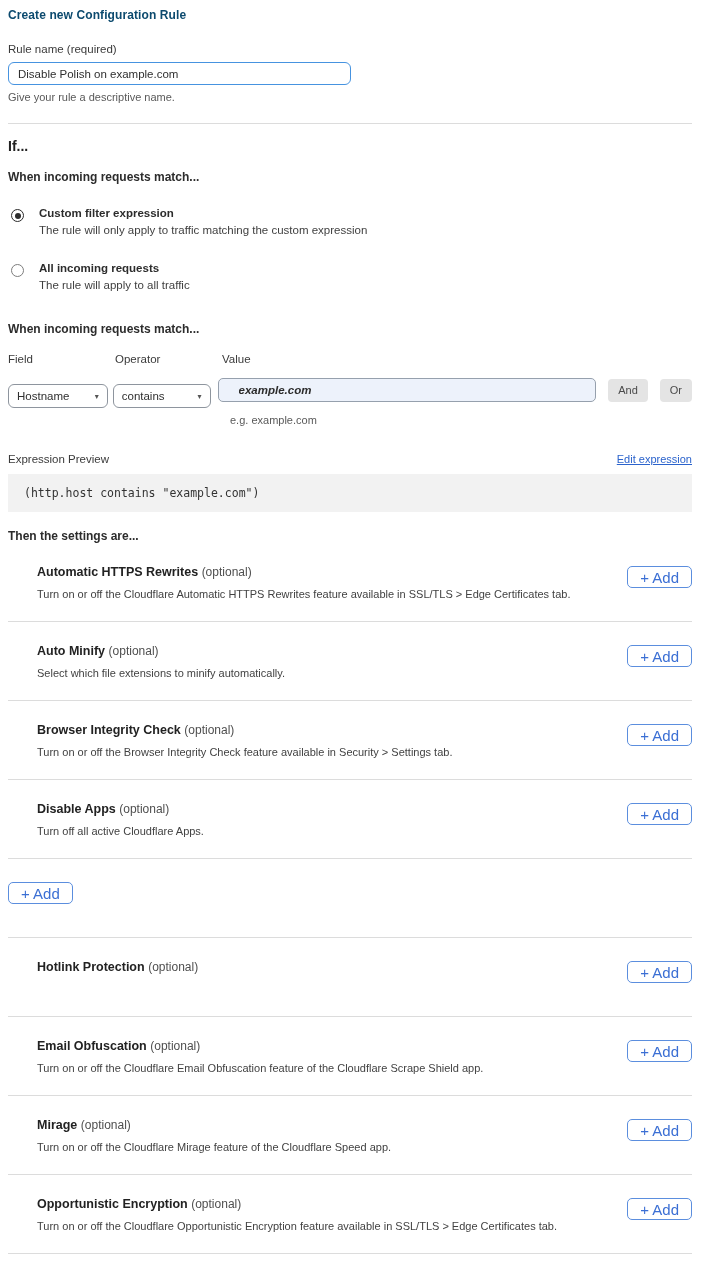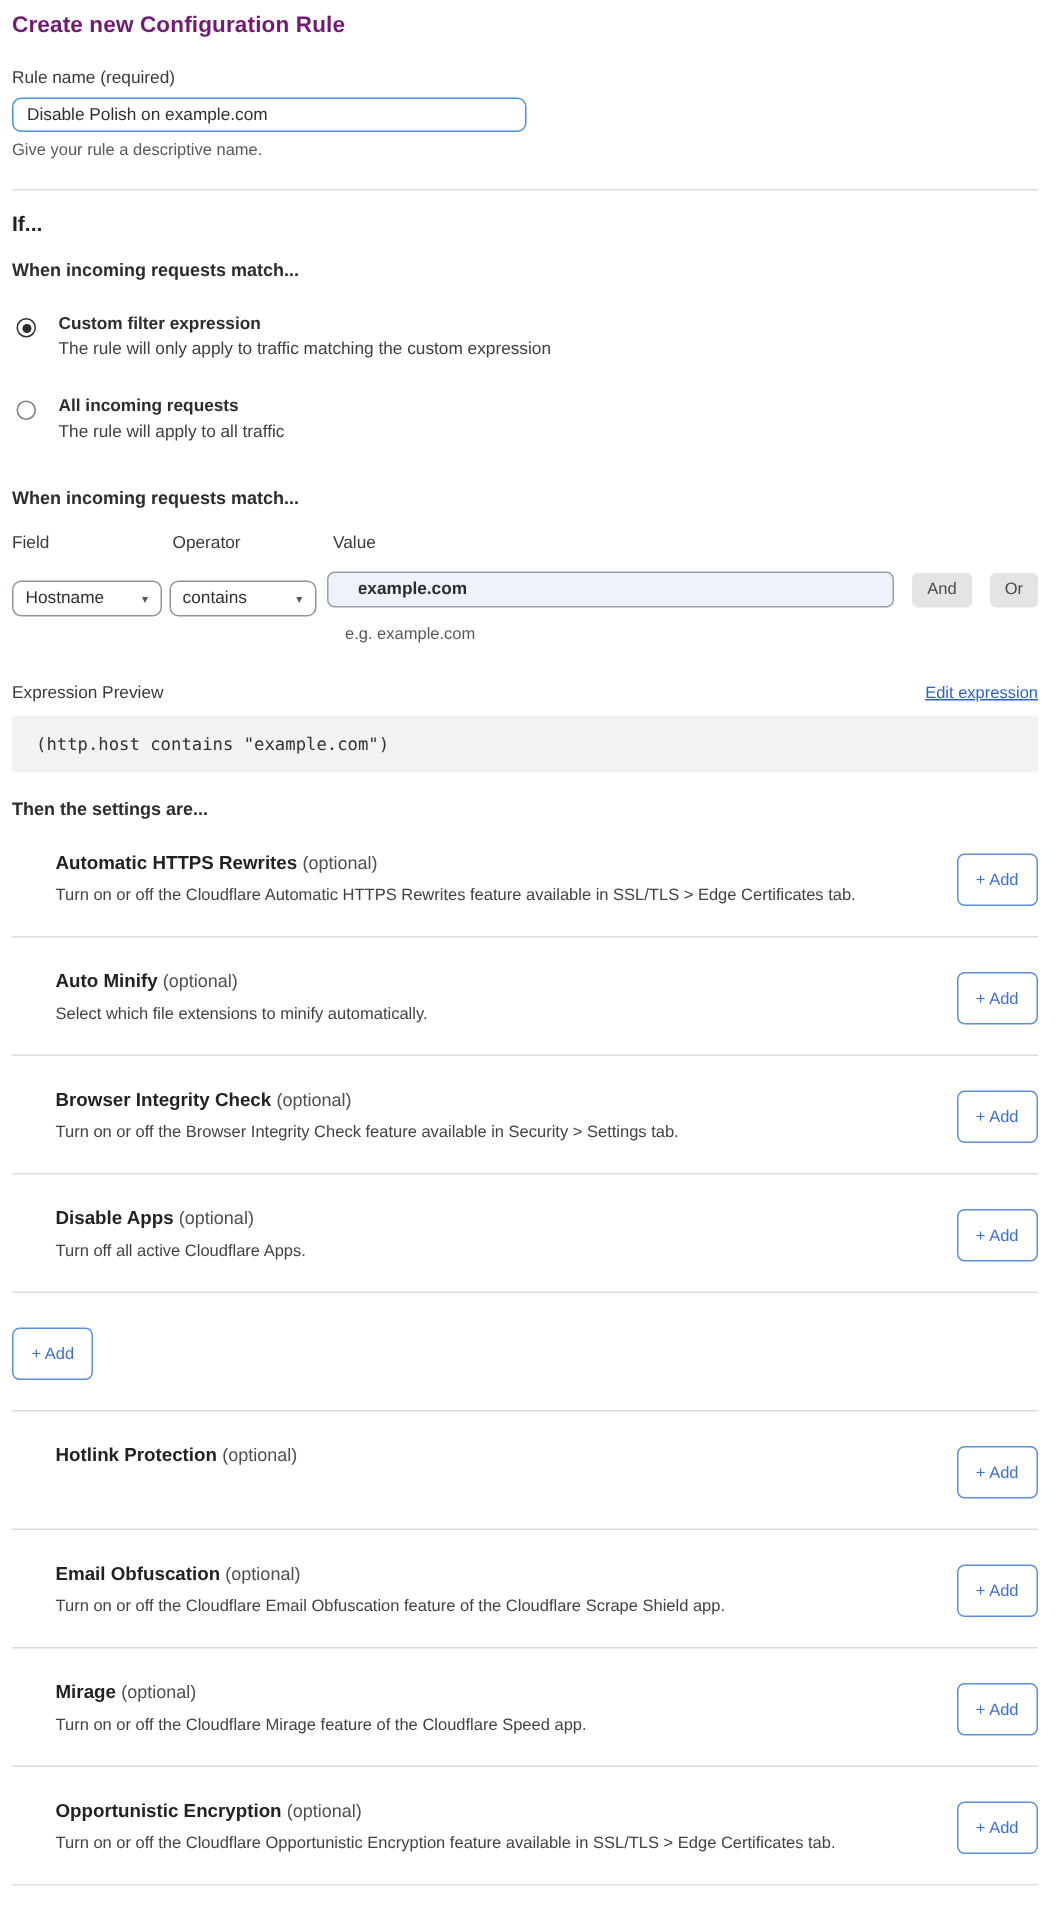--- a/index.html
+++ b/index.html
@@ -6,21 +6,21 @@
   html, body { background: #ffffff; }
   body {
     width: 705px;
     height: 1272px;
     font-family: "Liberation Sans", sans-serif;
     color: #313131;
     overflow: hidden;
   }
   .container { padding: 8px 13px 0 8px; width: 705px; }
 
-  h1.page-title { font-size: 15px; font-weight: bold; color: #701a75; letter-spacing: .1px; }
+  h1.page-title { font-size: 12px; font-weight: bold; color: #0c4a6e; letter-spacing: .1px; }
 
   .field-label { font-size: 11.5px; color: #3a3a3a; }
   .help-text { font-size: 11px; color: #595959; }
 
   .rule-name-label { margin-top: 21px; }
   .rule-name-input {
     display: block;
     margin-top: 7px;
     width: 343px;
     height: 23px;
@@ -92,20 +92,21 @@
     height: 24px;
     border: 1px solid #96a0ad;
     border-radius: 5px;
     background: #edf2fb;
     padding: 0 20px;
     font-family: "Liberation Sans", sans-serif;
     font-size: 11.5px;
     font-weight: bold;
     color: #2c2c2c;
     outline: none;
+    font-style: italic;
   }
   .conj-btn {
     height: 23px;
     padding: 0 10px;
     margin-left: 12px;
     background: #e4e4e4;
     border: none;
     border-radius: 4px;
     font-family: "Liberation Sans", sans-serif;
     font-size: 11px;
@@ -139,28 +140,28 @@
     border-bottom: 1px solid #dcdcdc;
   }
   .setting-texts { max-width: 560px; margin-left: 29px; }
   .setting-title { font-size: 12.5px; color: #222; }
   .setting-title b { font-weight: bold; }
   .setting-optional { font-weight: normal; color: #4f4f4f; font-size: 12px; }
   .setting-desc { font-size: 11px; color: #424242; margin-top: 9px; }
   .add-btn {
     flex: 0 0 auto;
     margin-top: 1px;
-    height: 35px;
+    height: 22px;
     padding: 0 12px;
     background: #fff;
     border: 1px solid #5b8ede;
     border-radius: 5px;
     color: #3b6fd4;
     font-family: "Liberation Sans", sans-serif;
-    font-size: 11px;
+    font-size: 15px;
     cursor: pointer;
   }
 
   .polish { border-bottom: none; height: auto; padding-bottom: 0; position: relative; }
   .close-icon {
     position: absolute;
     right: 4px; top: 19px;
     font-size: 13px;
     color: #707070;
     cursor: pointer;

